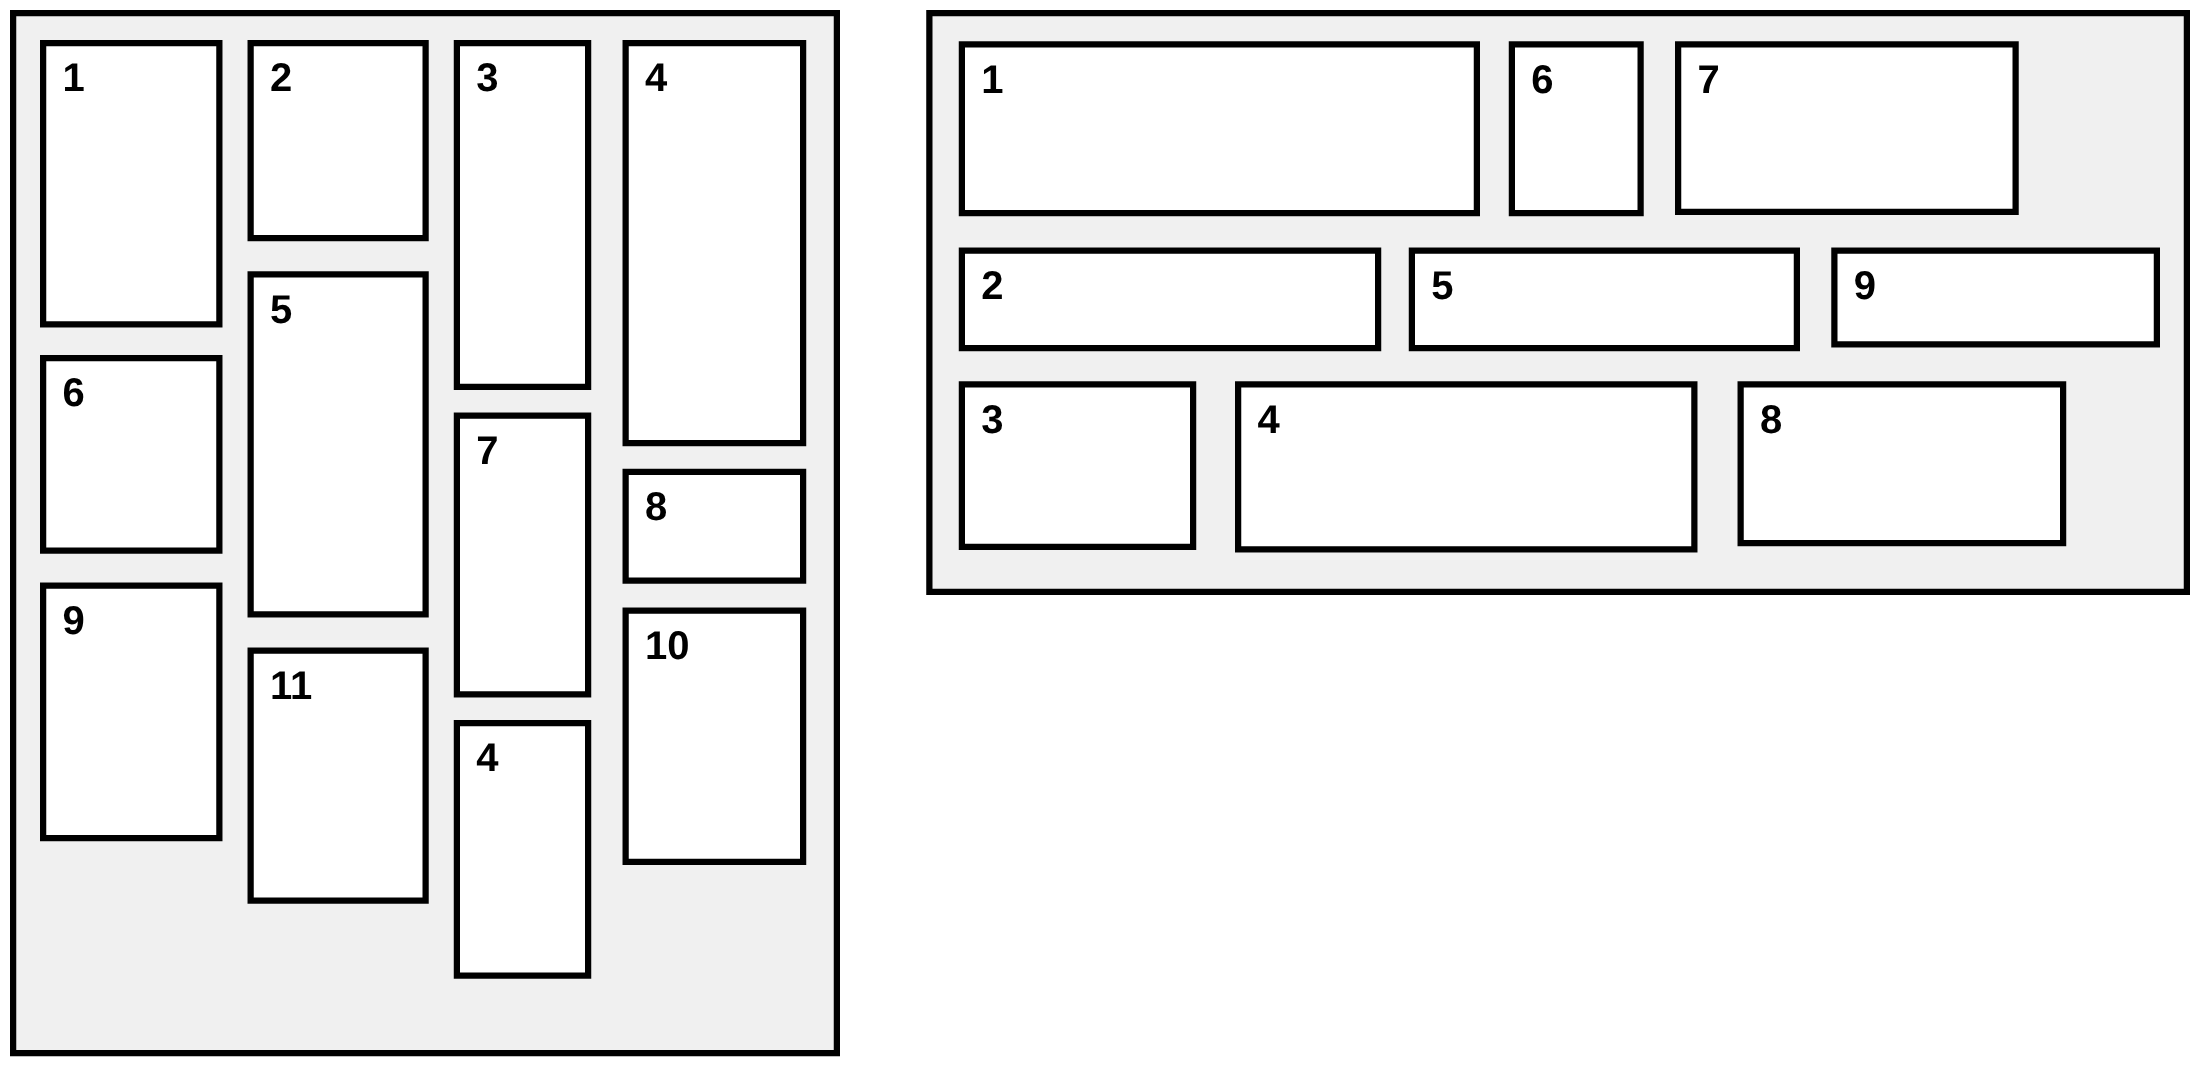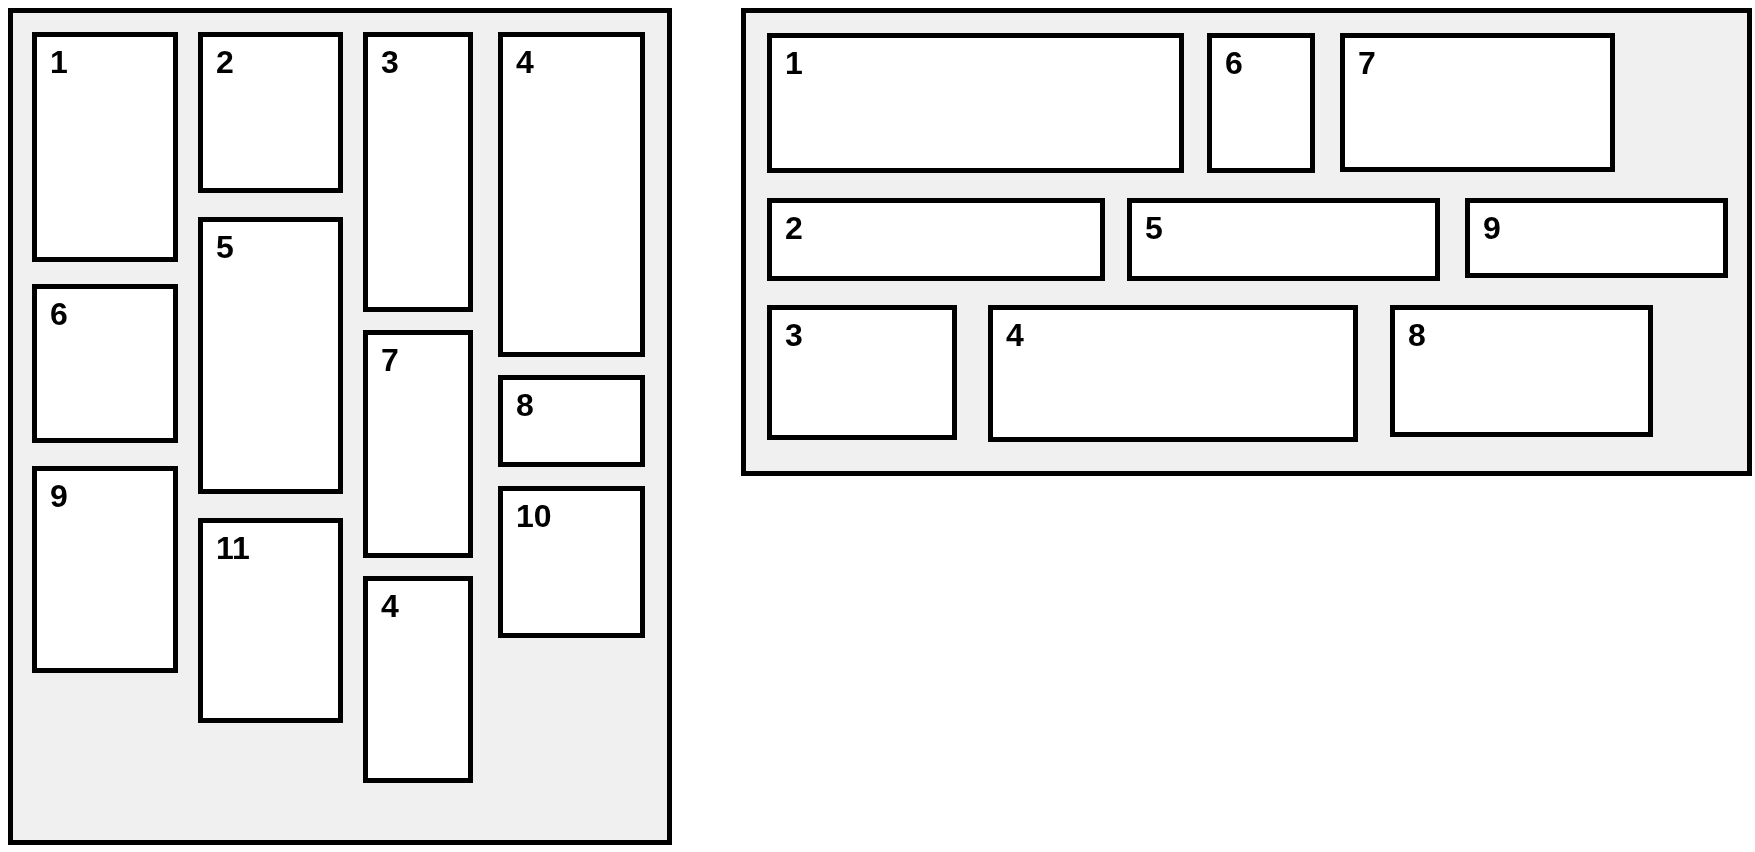--- a/index.html
+++ b/index.html
@@ -60,21 +60,21 @@
       </div>
       <div class="box" style="left: 350px; top: 317px; width: 110px; height: 228px; background: rgb(255, 255, 255); border-color: rgb(0, 0, 0); border-width: 5px;">
         <span class="box-label" style="color: rgb(0, 0, 0);">7</span>
       </div>
       <div class="box" style="left: 485px; top: 362px; width: 147px; height: 92px; background: rgb(255, 255, 255); border-color: rgb(0, 0, 0); border-width: 5px;">
         <span class="box-label" style="color: rgb(0, 0, 0);">8</span>
       </div>
       <div class="box" style="left: 19px; top: 453px; width: 146px; height: 207px; background: rgb(255, 255, 255); border-color: rgb(0, 0, 0); border-width: 5px;">
         <span class="box-label" style="color: rgb(0, 0, 0);">9</span>
       </div>
-      <div class="box" style="left: 485px; top: 473px; width: 147px; height: 152px; background: rgb(255, 255, 255); border-color: rgb(0, 0, 0); border-width: 5px;">
+      <div class="box" style="left: 485px; top: 473px; width: 147px; height: 206px; background: rgb(255, 255, 255); border-color: rgb(0, 0, 0); border-width: 5px;">
         <span class="box-label" style="color: rgb(0, 0, 0);">10</span>
       </div>
       <div class="box" style="left: 185px; top: 505px; width: 145px; height: 205px; background: rgb(255, 255, 255); border-color: rgb(0, 0, 0); border-width: 5px;">
         <span class="box-label" style="color: rgb(0, 0, 0);">11</span>
       </div>
       <div class="box" style="left: 350px; top: 563px; width: 110px; height: 207px; background: rgb(255, 255, 255); border-color: rgb(0, 0, 0); border-width: 5px;">
         <span class="box-label" style="color: rgb(0, 0, 0);">4</span>
       </div>
     </section>
   <section class="panel" style="left: 741px; top: 8px; width: 1011px; height: 468px; background: rgb(240, 240, 240); border-color: rgb(0, 0, 0); border-width: 5px;">

